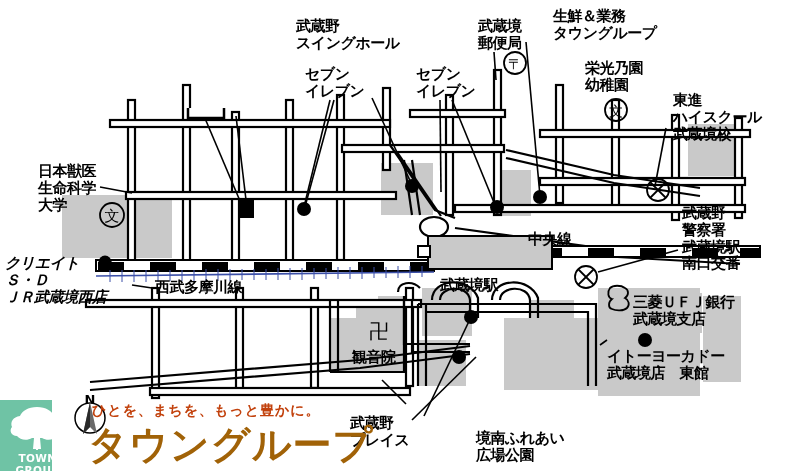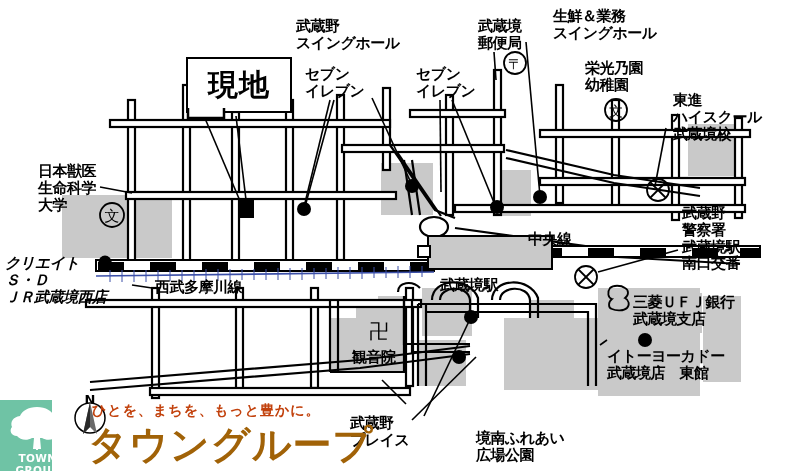--- a/index.html
+++ b/index.html
@@ -249,44 +249,41 @@
       <line x1="594" y1="269" x2="578" y2="285" stroke="#000" stroke-width="1.8"></line>
 
       <text x="379" y="338" font-size="20" font-family="DejaVu Sans, sans-serif" text-anchor="middle" fill="#000">卍</text>
 
       <path class="sym" d="M610 288 C607 292 608 298 612 299 C608 302 608 308 612 309
                            C616 311 624 311 627 308 C630 305 629 300 625 298
                            C629 295 629 290 625 288 C621 285 613 285 610 288 Z"></path>
     </g>
   </svg>
 
-  <div id="genchi-box">
-    <span>現地</span>
-  </div>
   <svg style="position:absolute;left:180px;top:108px;width:120px;height:14px;">
     <path d="M8 0 L8 10 L44 10 L44 0" fill="#fff" stroke="#000" stroke-width="2.5"></path>
     <line x1="10" y1="0" x2="42" y2="0" stroke="#fff" stroke-width="4"></line>
   </svg>
 
   <div class="lbl s15" style="left:38px;top:163px;">日本獣医
 生命科学
 大学</div>
   <div class="lbl s15" style="left:5px;top:255px;font-style:italic;">クリエイト
 Ｓ・Ｄ
 ＪＲ武蔵境西店</div>
   <div class="lbl s15" style="left:296px;top:18px;">武蔵野
 スイングホール</div>
   <div class="lbl s15" style="left:305px;top:66px;">セブン
 イレブン</div>
   <div class="lbl s15" style="left:416px;top:66px;">セブン
 イレブン</div>
   <div class="lbl s15" style="left:478px;top:8px;margin-top:10px;">武蔵境
 郵便局</div>
   <div class="lbl s15" style="left:553px;top:8px;">生鮮＆業務
-スイングホール</div>
+タウングループ</div>
   <div class="lbl s15" style="left:585px;top:60px;">栄光乃園
 幼稚園</div>
   <div class="lbl s15" style="left:673px;top:92px;">東進
 ハイスクール
 武蔵境校</div>
   <div class="lbl s15" style="left:682px;top:205px;">武蔵野
 警察署
 武蔵境駅
 南口交番</div>
   <div class="lbl s15" style="left:633px;top:294px;">三菱ＵＦＪ銀行

